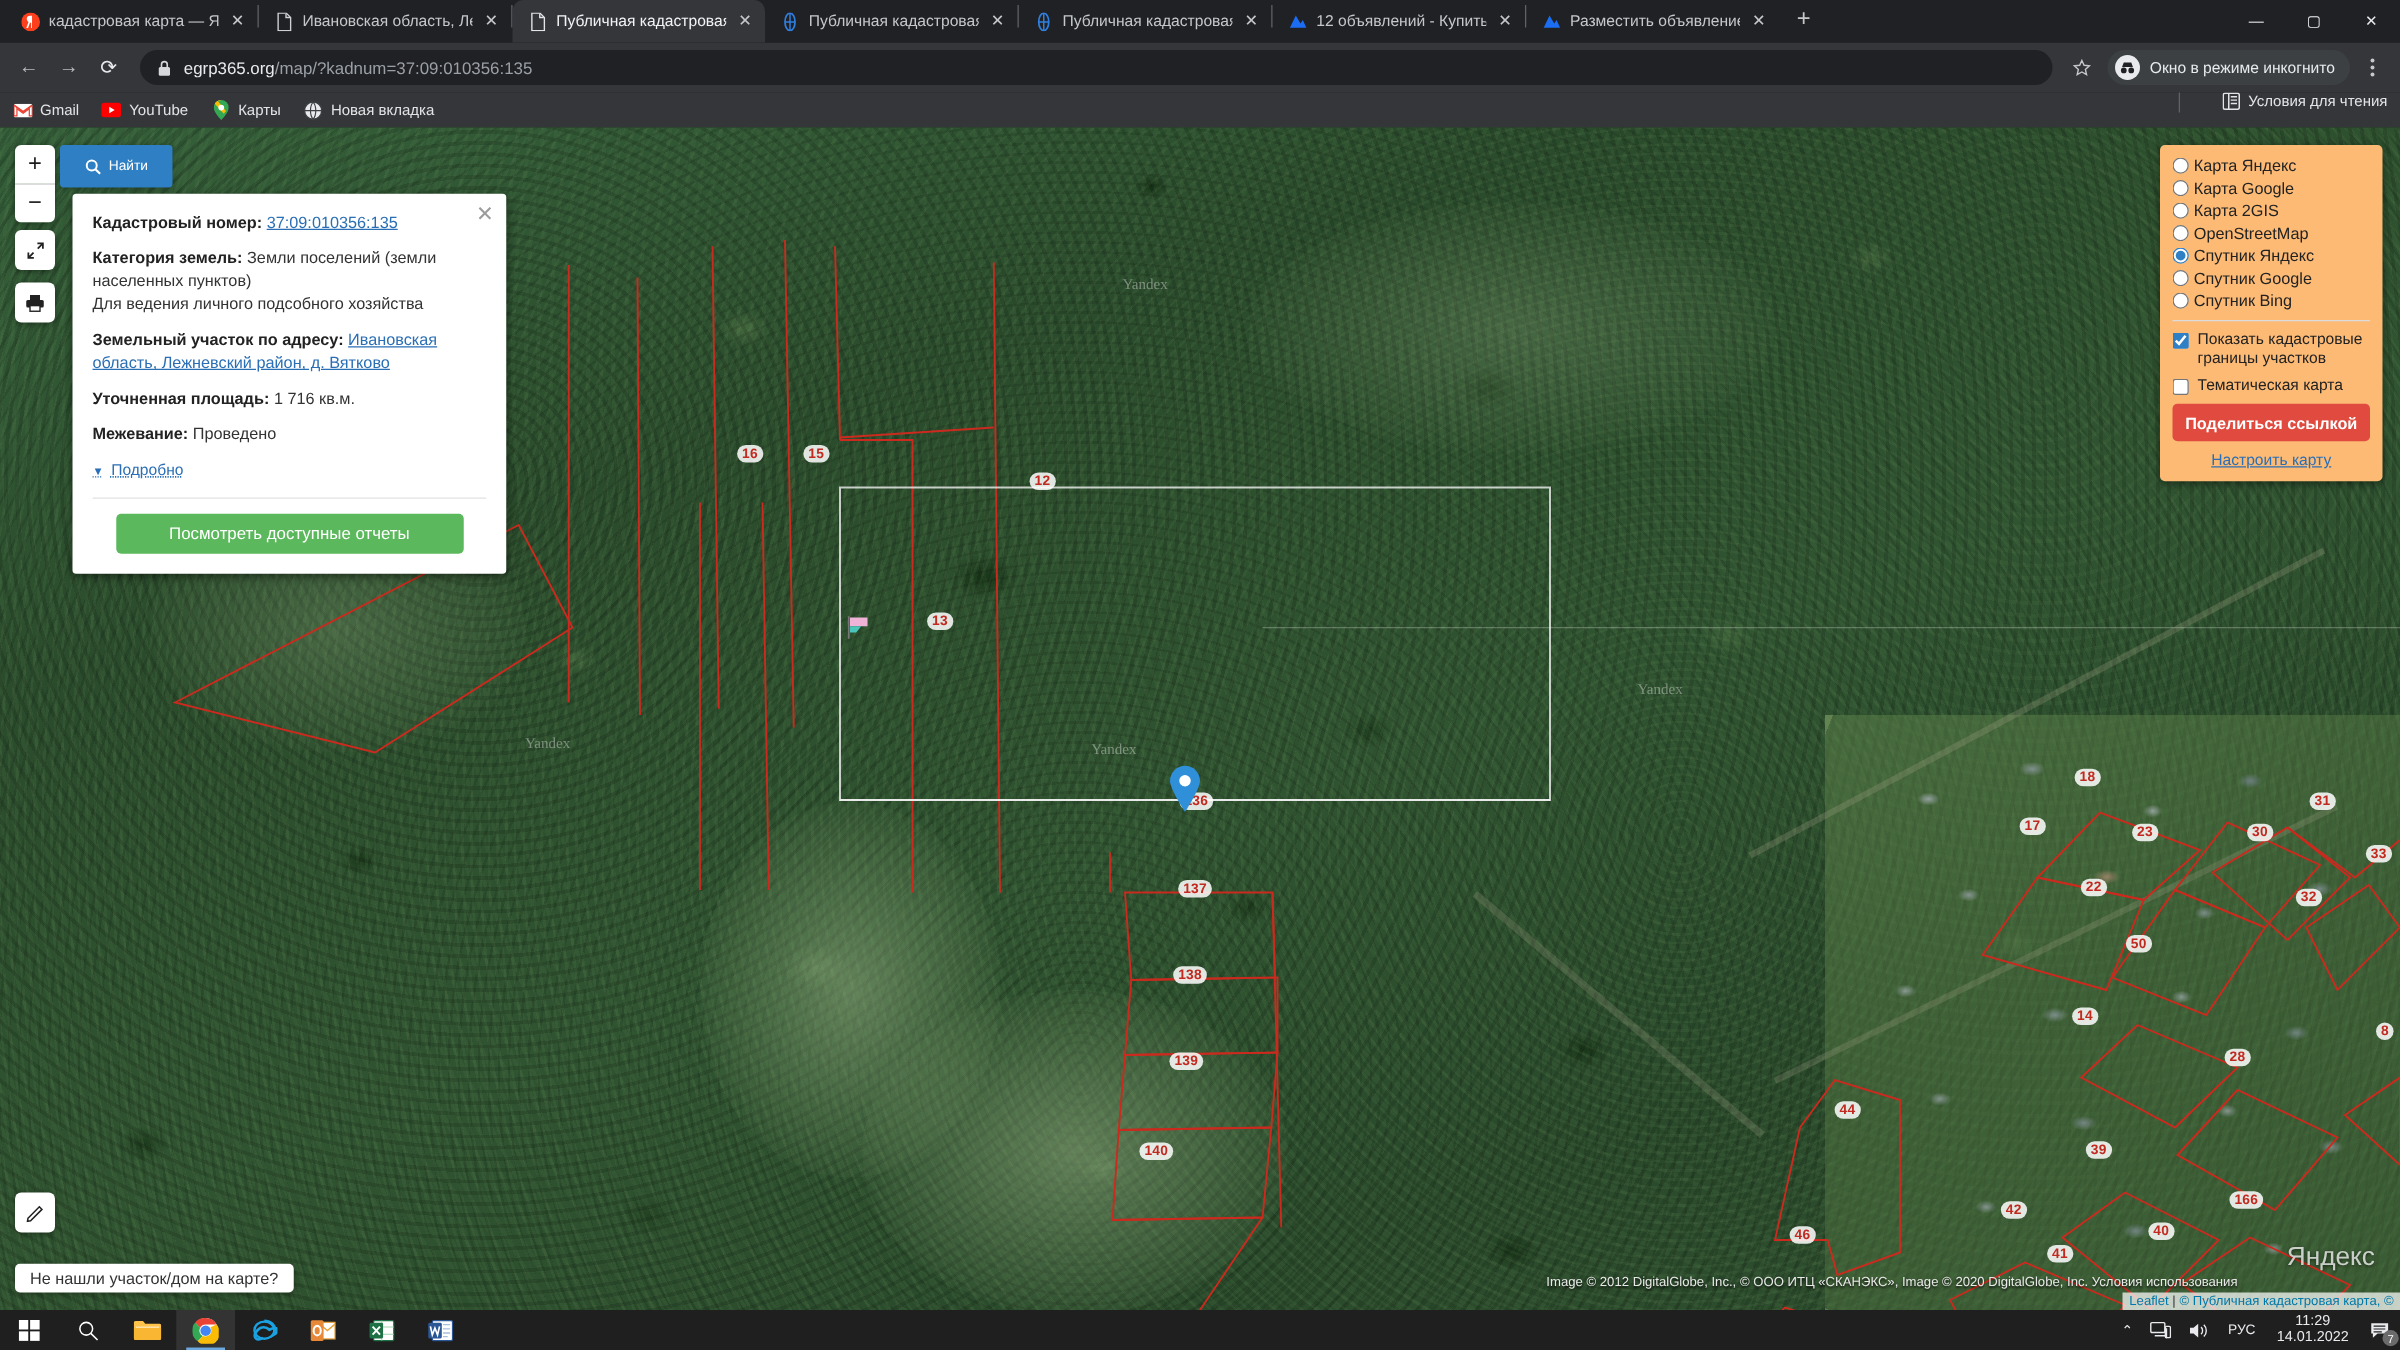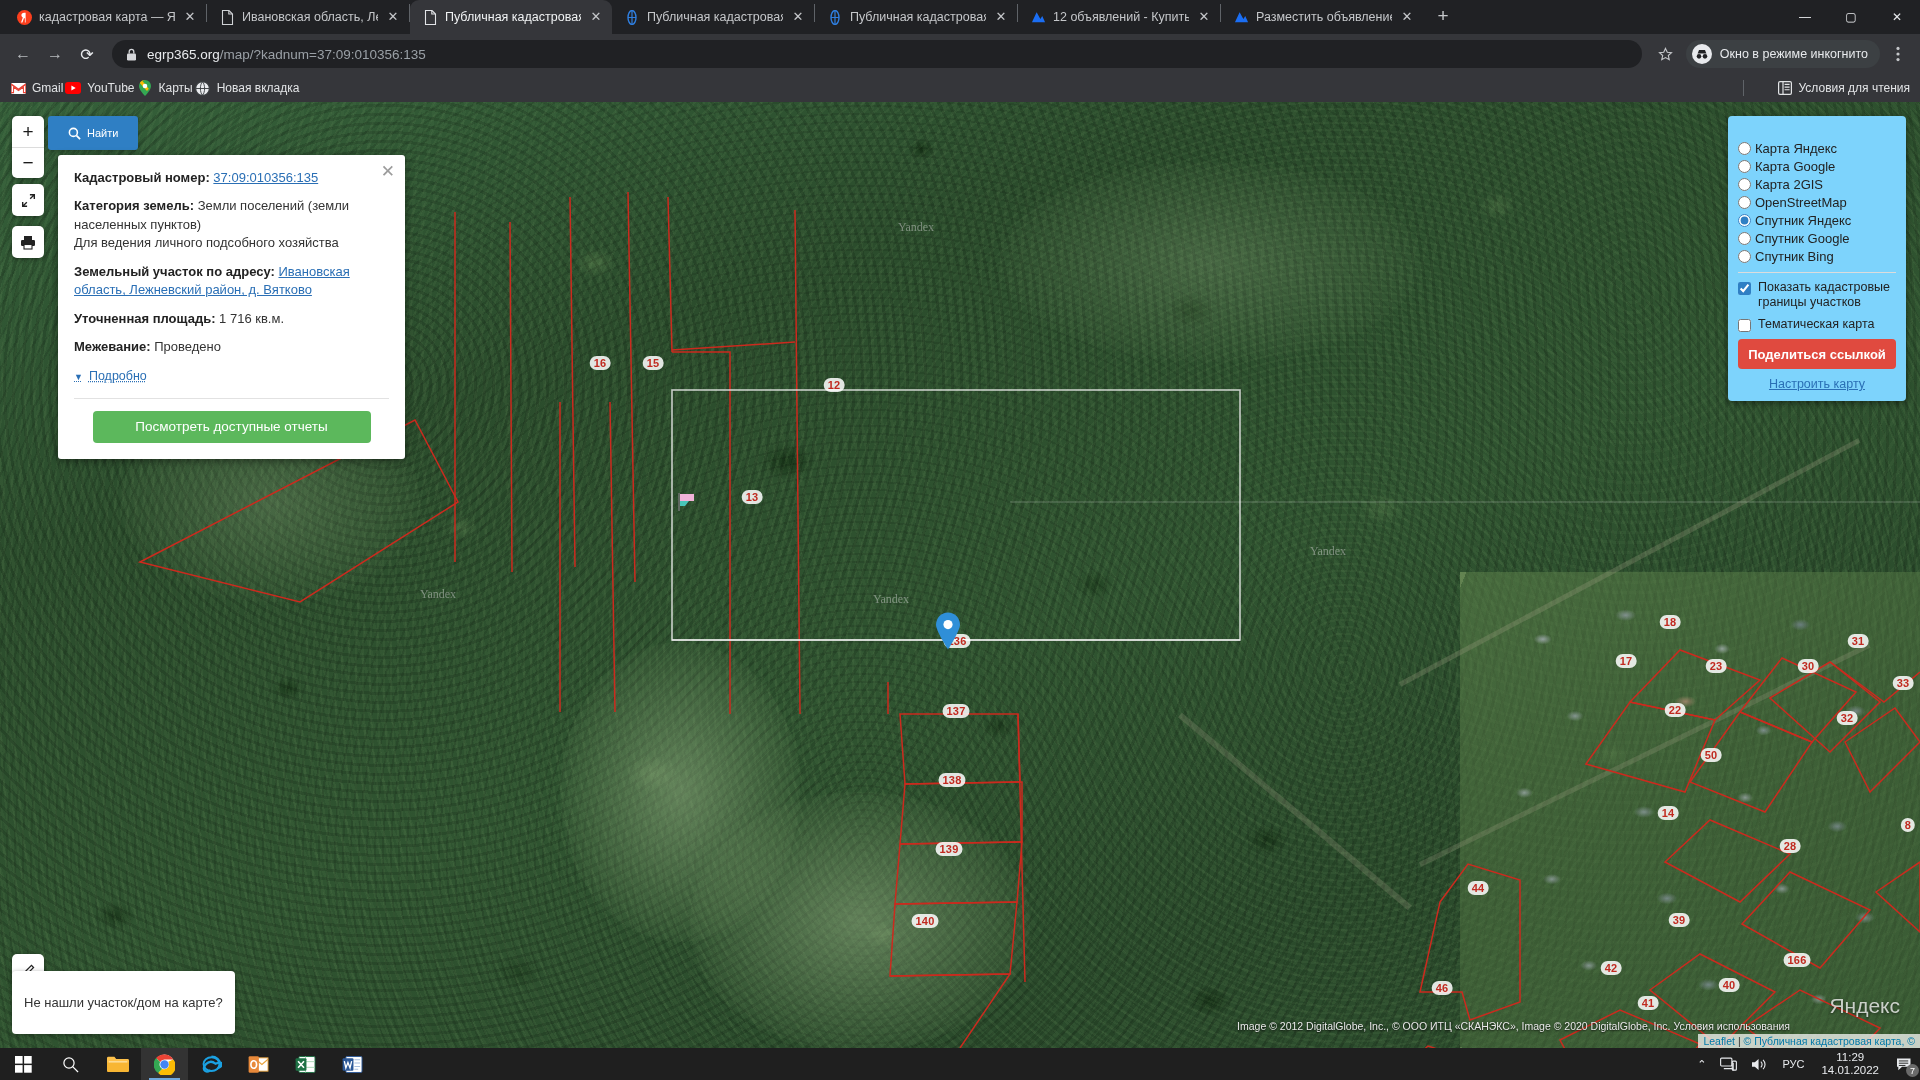--- a/index.html
+++ b/index.html
@@ -44,21 +44,21 @@
   .omnibox .urltext b { color:#e8eaed; font-weight:normal;margin-top:27px; }
   .star { width:28px; height:28px; display:flex; align-items:center; justify-content:center; color:#c5c7ca; font-size:14px; }
   .incognito-pill {
     height:28px; background:#3c4043; border-radius:14px; display:flex; align-items:center;
     gap:8px; padding:0 12px 0 6px; color:#e8eaed; font-size:12.5px; margin-left:4px; white-space:nowrap;text-align:right;
   }
   .incognito-pill .ic-glyph { width:20px; height:20px; border-radius:50%; background:#e8eaed; color:#202124; display:flex; align-items:center; justify-content:center; font-size:12px; }
   .kebab { width:28px; height:28px; display:flex; align-items:center; justify-content:center; color:#c5c7ca; font-size:14px; letter-spacing:0; margin-left:2px; }
 
   
-  .bookmarks { height:28px; background:#35363a; display:flex; align-items:center; padding:0 10px; gap:2px; position:relative; }
+  .bookmarks { height:28px; background:#35363a; display:flex; padding:0 10px; gap:18px; position:relative; }
   .bm { display:flex; align-items:center; gap:6px; color:#e2e4e6; font-size:12px; white-space:nowrap; }
   .bm .bmic { width:16px; height:16px; flex:0 0 16px; display:flex; align-items:center; justify-content:center; font-size:11px; border-radius:2px; }
   .reading-list { position:absolute; right:10px; display:flex; align-items:center; gap:7px; color:#e2e4e6; font-size:12px; }
   .rl-sep { position:absolute; right:176px; width:1px; height:16px; background:#5f6368; }
 
   
   #map {
     position:absolute; left:0; top:102px; width:1920px; height:946px;
     overflow:hidden;
     background:#2d4a2a;
@@ -179,39 +179,39 @@
   .detail-toggle { color:#2a6fb5; text-decoration:underline dotted; font-size:12.5px; display:inline-flex; align-items:center; gap:6px; }
   .detail-caret { color:#2a6fb5; font-size:9px; }
   .infopanel hr { border:none; border-top:1px solid #e2e2e2; margin:12px 0 12px 0; }
   .reportbtn {
     display:block; width:278px; margin:0 auto; height:32px; background:#5cb85c; color:#fff;
     border:none; border-radius:4px; font-size:13.5px; font-family:"Liberation Sans", sans-serif; cursor:pointer;
   }
 
   
   .layerctl {
-    position:absolute; right:14px; top:14px; width:178px; background:#7dd3fc; border-radius:4px;
-    box-shadow:0 2px 7px rgba(0,0,0,.45); padding:24px 10px 10px 10px; font-size:13px; color:#222;
+    position:absolute; right:14px; top:14px; width:178px; background:#fdba74; border-radius:4px;
+    box-shadow:0 2px 7px rgba(0,0,0,.45); padding:8px 10px 10px 10px; font-size:13px; color:#222;
   }
   .layerctl label { display:flex; align-items:flex-start; gap:4px; line-height:17px; margin-bottom:1px; cursor:pointer; }
   .layerctl input { margin:2px 0 0 0; width:13px; height:13px; flex:0 0 13px; accent-color:#2f7fc4; }
   .layerctl .divider { border-top:1px solid #dcdcdc; margin:7px 0 7px 0; }
   .layerctl .cbrow { display:flex; align-items:flex-start; gap:7px; line-height:15px; font-size:12.5px; margin-bottom:7px; }
   .layerctl .cbrow input { accent-color:#2f7fc4; }
   .sharebtn {
     display:block; width:100%; height:30px; background:#e04a3f; color:#fff; border:none;
     border-radius:4px; font-size:13px; font-weight:bold; margin-top:4px;
     font-family:"Liberation Sans", sans-serif; cursor:pointer;
   }
   .setuplink { display:block; text-align:center; margin-top:8px; color:#2a6fb5; font-size:12.5px; text-decoration:underline; }
 
   
   .notfound {
     position:absolute; left:12px; bottom:14px; background:#fff; border-radius:4px;
-    padding:24px 12px; font-size:13px; color:#333; box-shadow:0 1px 5px rgba(0,0,0,.35);
+    padding:4px 12px; font-size:13px; color:#333; box-shadow:0 1px 5px rgba(0,0,0,.35);
   }
 
   
   .attrib-left { position:absolute; right:130px; bottom:16px; color:#e9e9e9; font-size:10.5px; text-shadow:0 1px 2px rgba(0,0,0,.85); white-space:nowrap; }
   .attrib-leaflet {
     position:absolute; right:0; bottom:0; background:rgba(255,255,255,.72); font-size:10.5px;
     color:#0078a8; padding:1px 5px; white-space:nowrap;
   }
   .attrib-leaflet span.sep { color:#333; }
   .yandex-wm { position:absolute; right:14px; bottom:22px; color:rgba(255,255,255,.75); font-size:21px; font-family:"Liberation Sans", sans-serif; text-shadow:0 1px 3px rgba(0,0,0,.6); }

